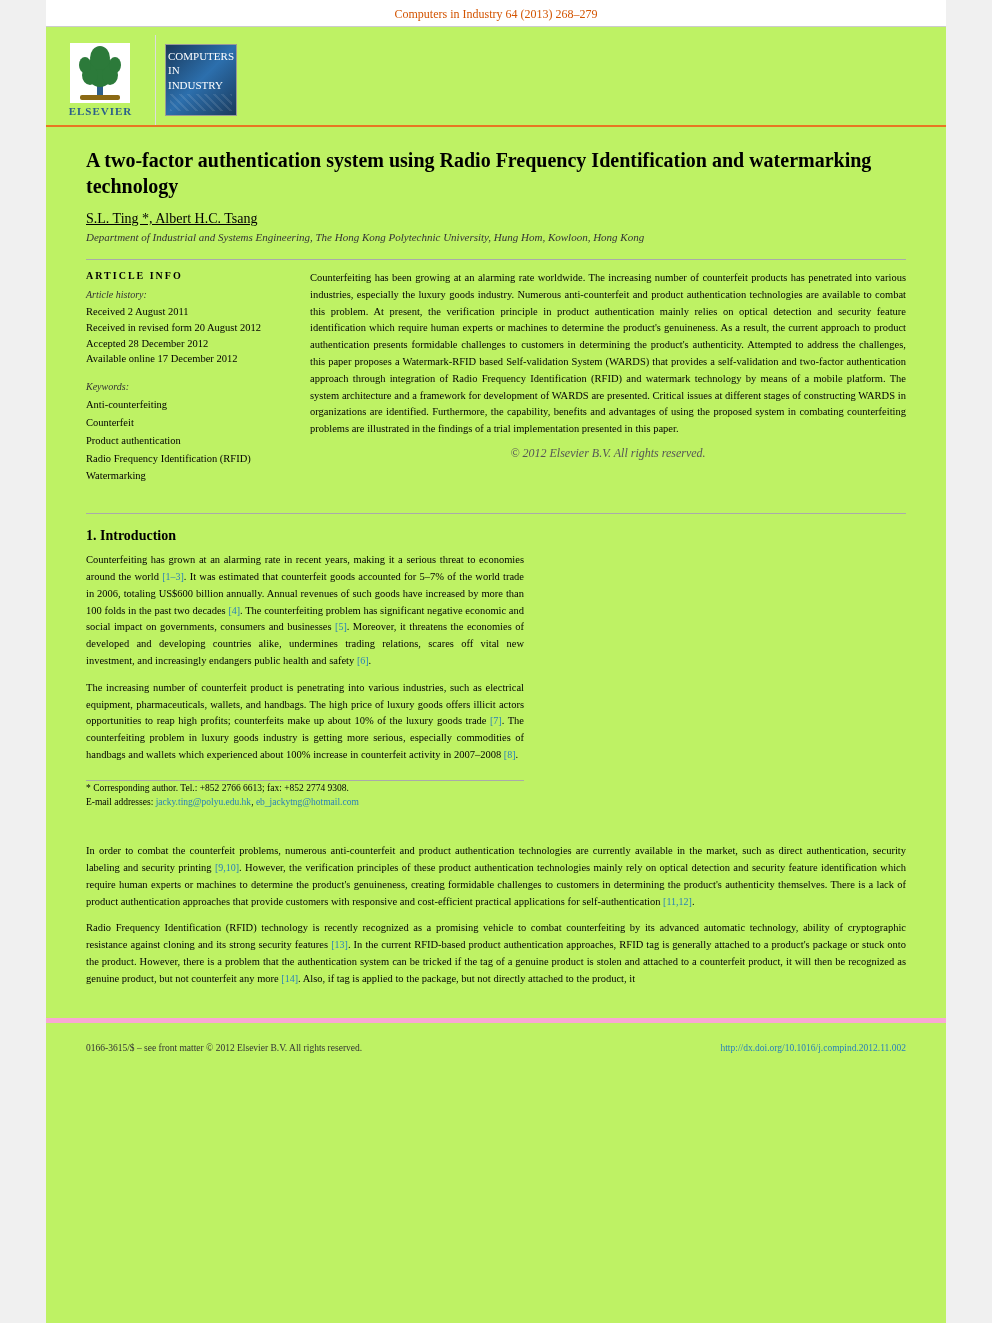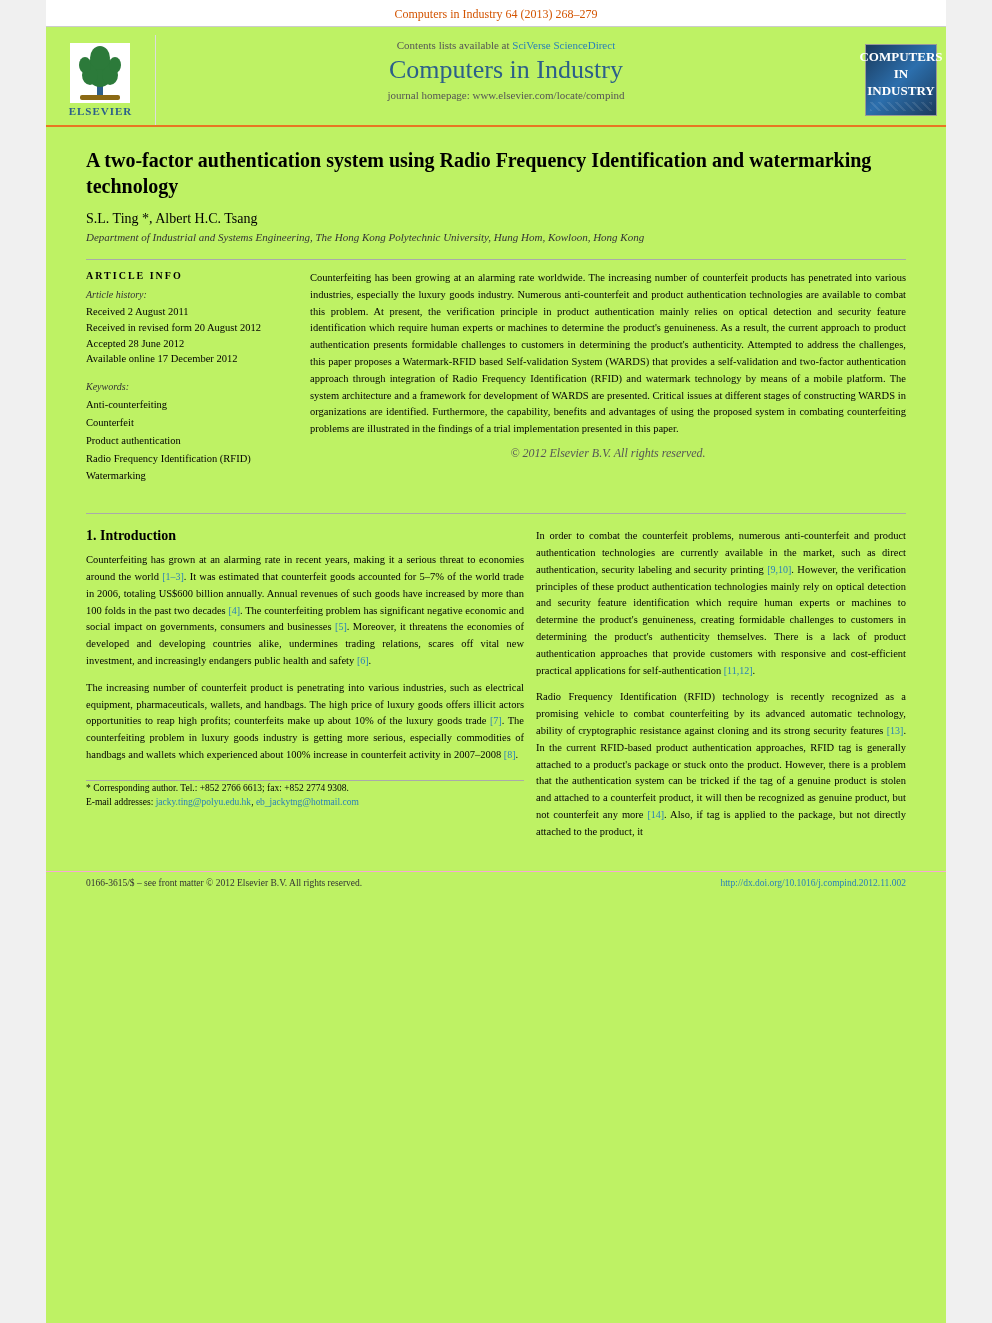--- a/index.html
+++ b/index.html
@@ -97,23 +97,23 @@
       background: linear-gradient(135deg, #1a3a5c 0%, #2c6fad 50%, #1a3a5c 100%);
       display: flex;
       flex-direction: column;
       align-items: center;
       justify-content: center;
       border: 1px solid #999;
       padding: 4px;
     }
     .journal-cover-text {
       color: #fff;
-      font-size: 13px;
-      font-weight: bold;
-      text-align: center;
+      font-size: 11px;
+      font-weight: normal;
+      text-align: left;
       line-height: 1.3;
     }
     .journal-cover-pattern {
       width: 100%;
       height: 30px;
       background: repeating-linear-gradient(
         45deg,
         rgba(255,255,255,0.1),
         rgba(255,255,255,0.1) 2px,
         transparent 2px,
@@ -129,20 +129,21 @@
       font-weight: bold;
       color: #000;
       font-family: 'Times New Roman', serif;
       line-height: 1.3;
       margin-bottom: 12px;
     }
     .authors {
       font-size: 14px;
       color: #000;
       margin-bottom: 4px;
+      text-decoration: underline;
     }
     .affiliation {
       font-size: 11px;
       font-style: italic;
       color: #333;
       margin-bottom: 16px;
     }
     .divider-line {
       border: none;
       border-top: 1px solid #aaa;
@@ -200,21 +201,22 @@
       margin-top: 8px;
       font-style: italic;
     }
     .full-divider {
       border: none;
       border-top: 1px solid #aaa;
       margin: 14px 0;
     }
     .body-two-col {
       display: flex;
-      gap: 12px;
+      gap: 34px;
+      flex-direction: column;
     }
     .body-col-left {
       width: 438px;
       min-width: 438px;
     }
     .body-col-right {
       flex: 1;
     }
     .section-title {
       font-size: 14px;
@@ -241,22 +243,22 @@
     .footnote-text {
       font-size: 9.5px;
       color: #000;
       line-height: 1.5;
     }
     .footnote-link {
       color: #2980b9;
       text-decoration: none;
     }
     .bottom-bar {
-      border-top: 1px solid #f9a8d4;
-      padding: 6px 40px;
+      border-top: 5px solid #f9a8d4;
+      padding: 20px 40px;
       font-size: 9.5px;
       color: #333;
       display: flex;
       justify-content: space-between;
       align-items: center;
     }
     .bottom-doi {
       color: #2980b9;
       text-decoration: none;
     }
@@ -284,30 +286,20 @@
           <ellipse cx="15" cy="22" rx="6" ry="8" fill="#2c7a3a"></ellipse>
           <ellipse cx="45" cy="22" rx="6" ry="8" fill="#2c7a3a"></ellipse>
           <ellipse cx="30" cy="15" rx="10" ry="12" fill="#2c7a3a"></ellipse>
 
           <rect x="10" y="52" width="40" height="5" rx="2" fill="#8b6914"></rect>
         </svg>
         <div class="elsevier-text">ELSEVIER</div>
       </div>
     </div>
 
-    <div class="header-center">
-      <div class="sciverse-line">
-        <span>Contents lists available at</span>
-        <a href="#" class="sciverse-link">SciVerse ScienceDirect</a>
-      </div>
-      <div class="journal-title-header">Computers in Industry</div>
-      <div class="journal-homepage">
-        <span>journal homepage: www.elsevier.com/locate/compind</span>
-      </div>
-    </div>
 
     <div class="header-right">
       <div class="journal-cover">
         <div class="journal-cover-text">
           <span>COMPUTERS IN</span><br>
           <span>INDUSTRY</span>
         </div>
         <div class="journal-cover-pattern"></div>
       </div>
     </div>
@@ -326,21 +318,21 @@
     <hr class="divider-line">
 
     <div class="two-column">
       <div class="col-left">
         <div class="section-label">ARTICLE INFO</div>
 
         <div class="article-info-group">
           <div class="article-info-sublabel">Article history:</div>
           <div class="article-info-line">Received 2 August 2011</div>
           <div class="article-info-line">Received in revised form 20 August 2012</div>
-          <div class="article-info-line">Accepted 28 June 2012</div>
+          <div class="article-info-line">Accepted 28 December 2012</div>
           <div class="article-info-line">Available online 17 December 2012</div>
         </div>
 
         <div class="article-info-group">
           <div class="article-info-sublabel">Keywords:</div>
           <div class="keywords-list">
             <div>Anti-counterfeiting</div>
             <div>Counterfeit</div>
             <div>Product authentication</div>
             <div>Radio Frequency Identification (RFID)</div>

